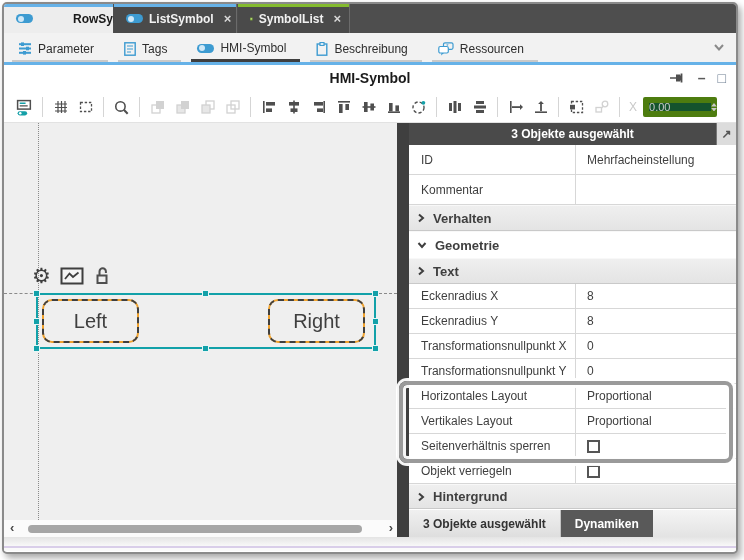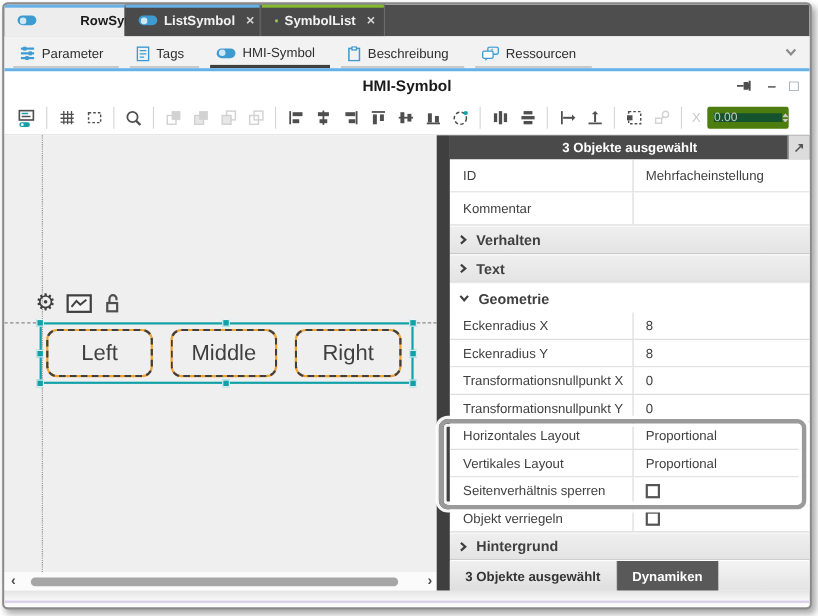--- a/index.html
+++ b/index.html
@@ -395,23 +395,20 @@
       <span class="handle" style="left:-5px;top:23px;"></span>
       <span class="handle" style="right:-5px;top:23px;"></span>
       <span class="handle" style="left:-5px;bottom:-5px;"></span>
       <span class="handle" style="left:164px;bottom:-5px;"></span>
       <span class="handle" style="right:-5px;bottom:-5px;"></span>
     </div>
 
     <div class="sym-btn" style="left:38px;">
       <span>Left</span>
     </div>
-    <div class="sym-btn" style="left:151px;">
-      <span>Middle</span>
-    </div>
     <div class="sym-btn" style="left:264px;">
       <span>Right</span>
     </div>
 
     <div class="scrollrow">
       <span class="arrow" style="left:6px;">‹</span>
       <div class="thumb"></div>
       <span class="arrow" style="right:4px;">›</span>
     </div>
   </div>
@@ -434,32 +431,32 @@
         <span class="pdivider"></span>
         <span class="pvalue"></span>
       </div>
 
       <div class="psection" style="height:26px;">
         <svg width="8" height="10" viewBox="0 0 8 10">
                 <polyline points="2,1.5 6,5 2,8.5" fill="none" stroke="#3f3f3f" stroke-width="2"></polyline>
               </svg>
         <span>Verhalten</span>
       </div>
+      <div class="psection expanded" style="height:27px;">
+        <svg width="10" height="8" viewBox="0 0 10 8">
+                <polyline points="1.5,2 5,6 8.5,2" fill="none" stroke="#3f3f3f" stroke-width="2"></polyline>
+              </svg>
+        <span>Geometrie</span>
+      </div>
       <div class="psection" style="height:26px;">
         <svg width="8" height="10" viewBox="0 0 8 10">
                 <polyline points="2,1.5 6,5 2,8.5" fill="none" stroke="#3f3f3f" stroke-width="2"></polyline>
               </svg>
         <span>Text</span>
       </div>
-      <div class="psection expanded" style="height:27px;">
-        <svg width="10" height="8" viewBox="0 0 10 8">
-                <polyline points="1.5,2 5,6 8.5,2" fill="none" stroke="#3f3f3f" stroke-width="2"></polyline>
-              </svg>
-        <span>Geometrie</span>
-      </div>
 
       <div class="prow" style="height:25px;">
         <span class="plabel">Eckenradius X</span>
         <span class="pdivider"></span>
         <span class="pvalue">8</span>
       </div>
       <div class="prow" style="height:25px;">
         <span class="plabel">Eckenradius Y</span>
         <span class="pdivider"></span>
         <span class="pvalue">8</span>

